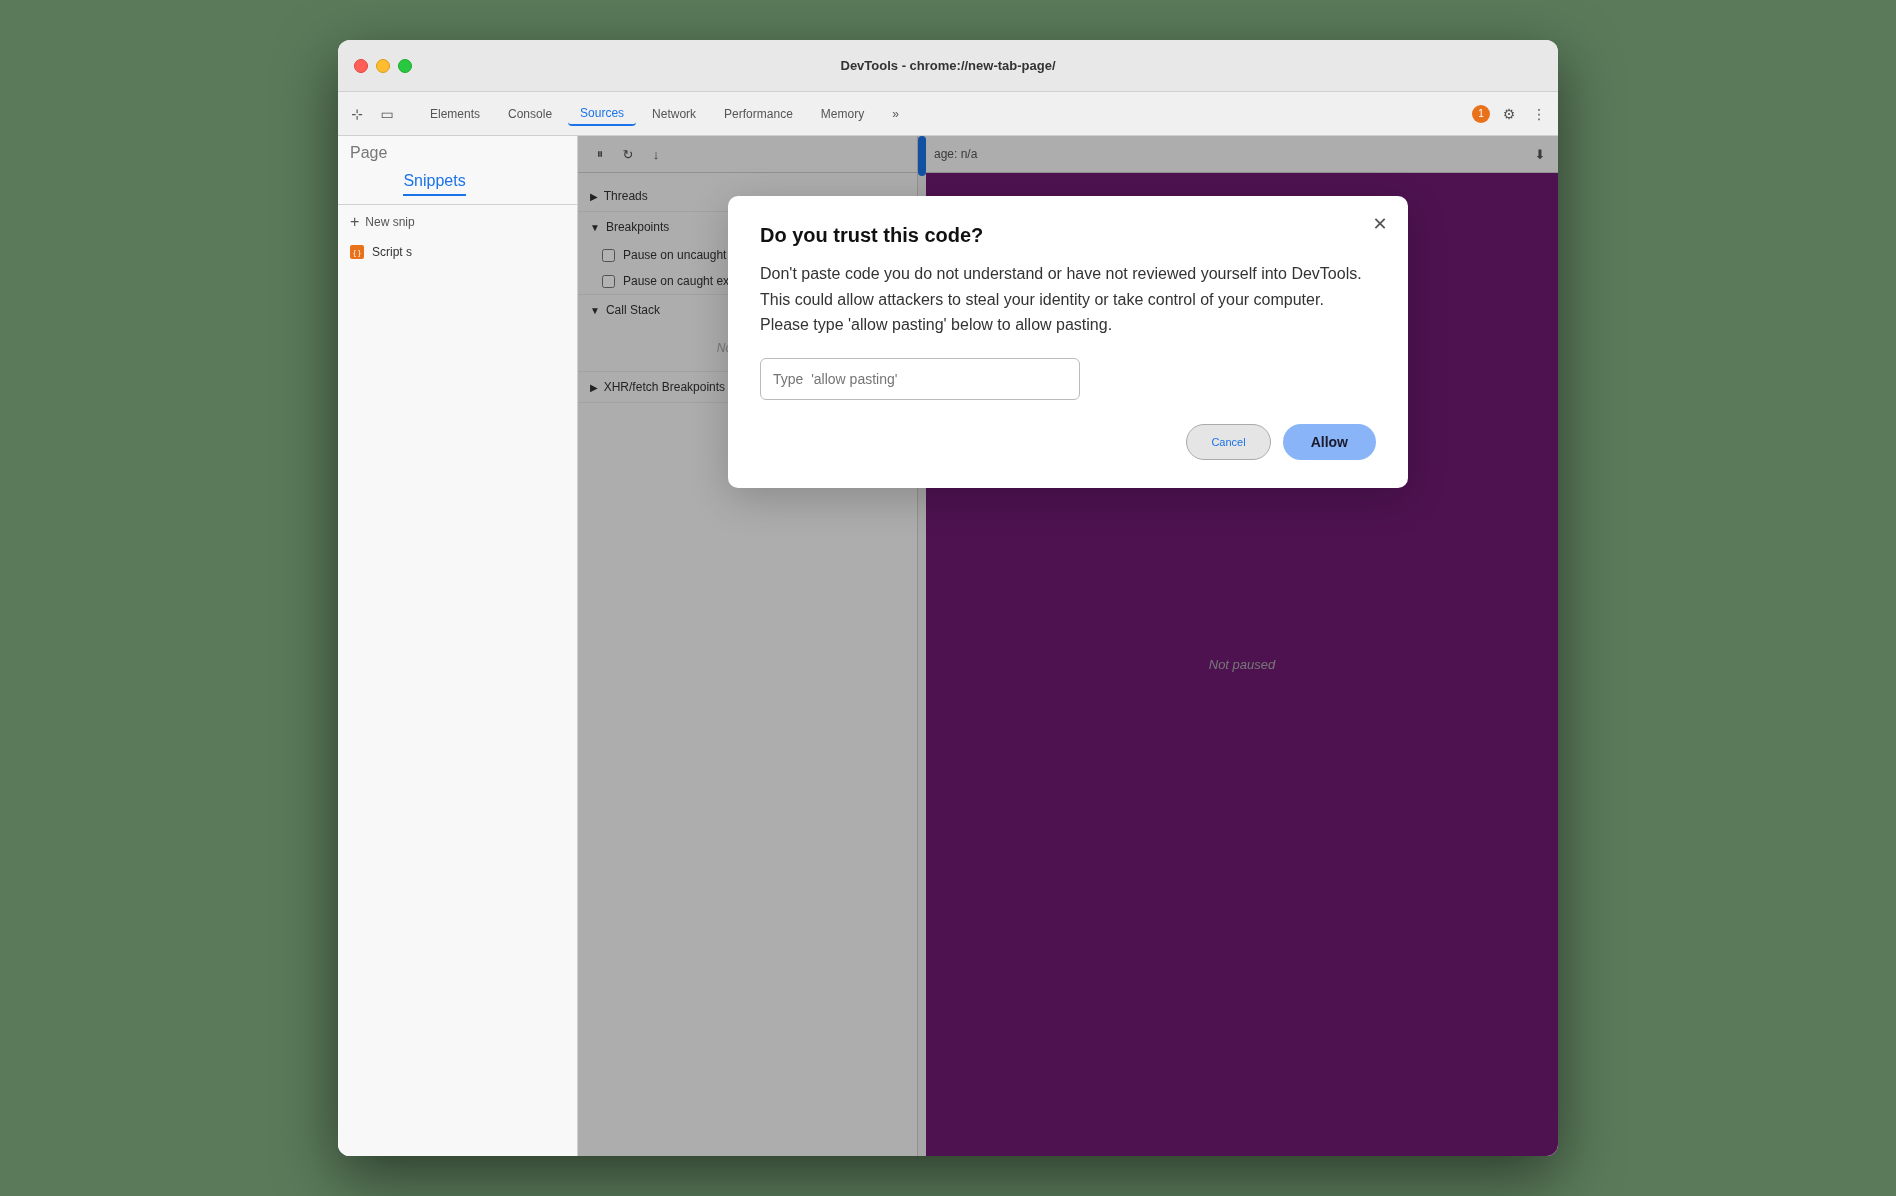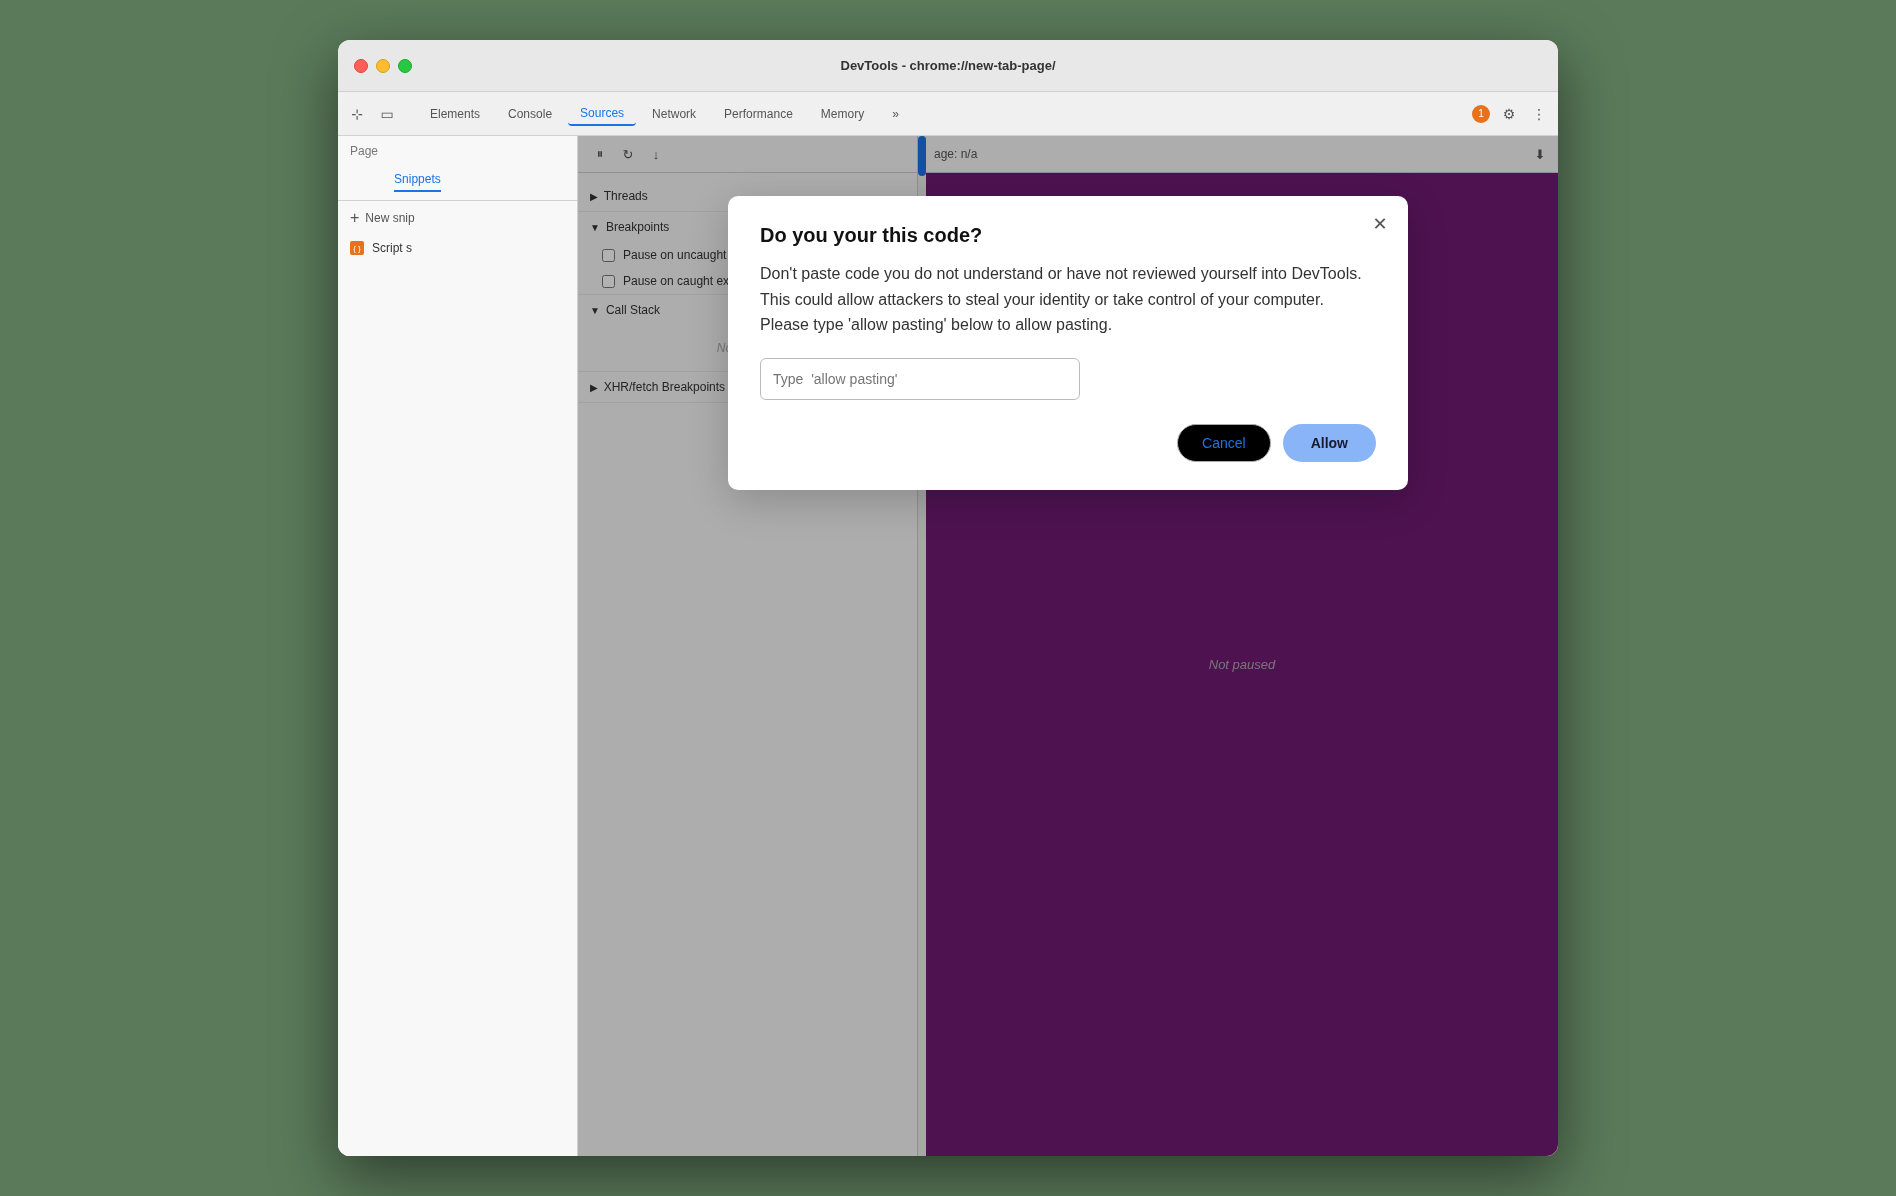--- a/index.html
+++ b/index.html
@@ -125,21 +125,21 @@
       flex-direction: column;
       overflow: hidden;
     }
     .sidebar-tabs {
       display: flex;
       padding: 8px 12px;
       gap: 16px;
       border-bottom: 1px solid #d0d0d0;
     }
     .sidebar-tab {
-      font-size: 12px;
+      font-size: 16px;
       color: #777;
       cursor: pointer;
       padding-bottom: 4px;
     }
     .sidebar-tab.active {
       color: #1a73e8;
       border-bottom: 2px solid #1a73e8;
       margin-top: 28px;
     }
     .sidebar-new-snip {
@@ -325,22 +325,22 @@
     }
     .modal-buttons {
       display: flex;
       justify-content: flex-end;
       gap: 12px;
     }
     .btn-cancel {
       padding: 10px 24px;
       border-radius: 20px;
       border: 1.5px solid #aaa;
-      background: #000000;
-      font-size: 14px;
+      background: #e5e5e5;
+      font-size: 11px;
       color: #1a73e8;
       cursor: pointer;
       font-weight: 500;
       text-align: center;
     }
     .btn-allow {
       padding: 10px 28px;
       border-radius: 20px;
       border: none;
       background: #8ab4f8;
@@ -480,21 +480,21 @@
             </div>
             <div class="right-panel-content">
               <div class="not-paused-right">Not paused</div>
             </div>
           </div>
         </div>
 
         <div class="modal-overlay">
           <div class="modal">
             <button class="modal-close">✕</button>
-            <div class="modal-title">Do you your this code?</div>
+            <div class="modal-title">Do you trust this code?</div>
             <div class="modal-body">Don't paste code you do not understand or have not reviewed yourself into DevTools. This could allow attackers to steal your identity or take control of your computer. Please type 'allow pasting' below to allow pasting.</div>
             <input class="modal-input" type="text" placeholder="Type  'allow pasting'" style="">
             <div class="modal-buttons">
               <button class="btn-cancel">Cancel</button>
               <button class="btn-allow">Allow</button>
             </div>
           </div>
         </div>
       </div>
     </div>

